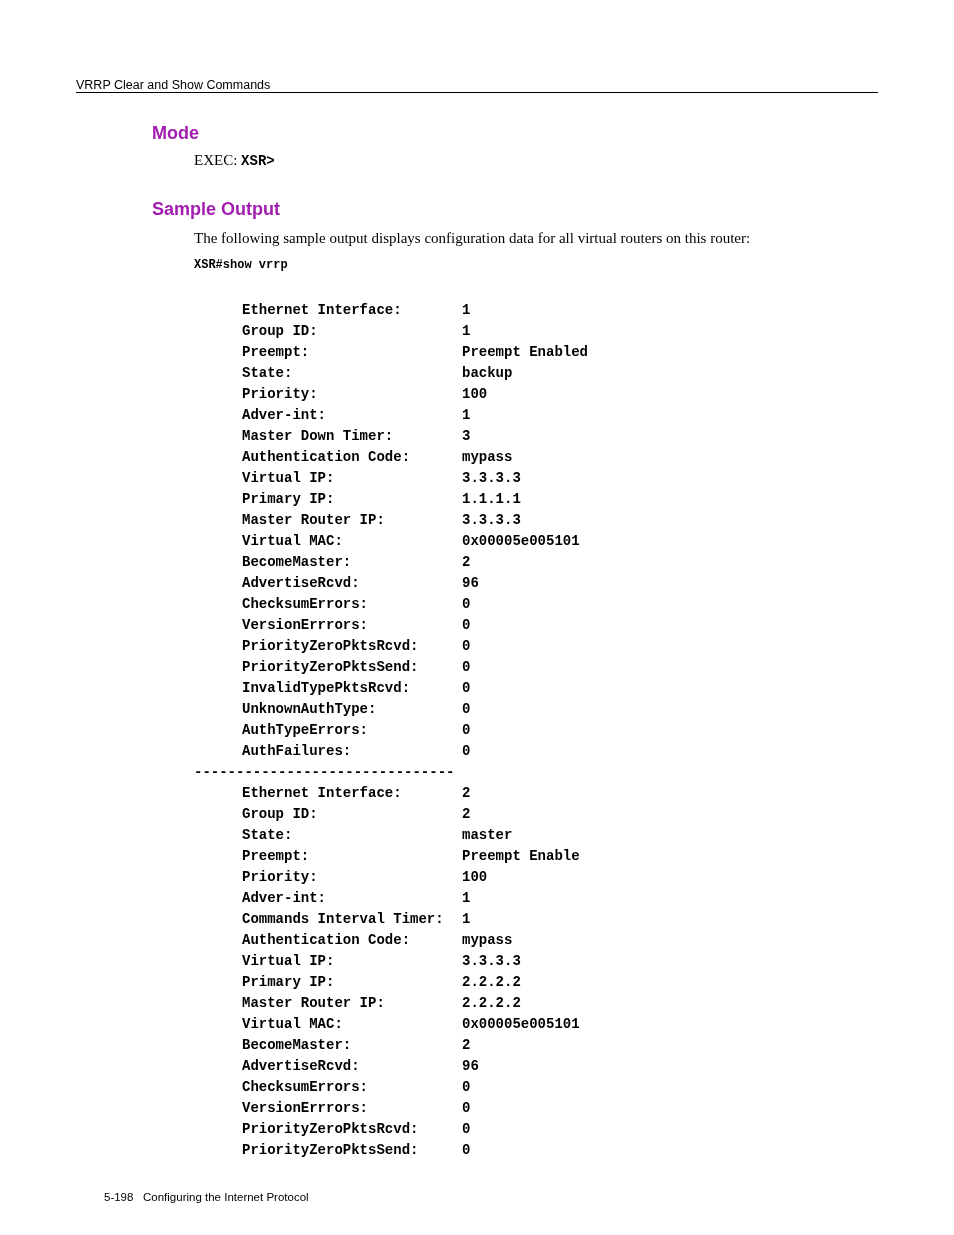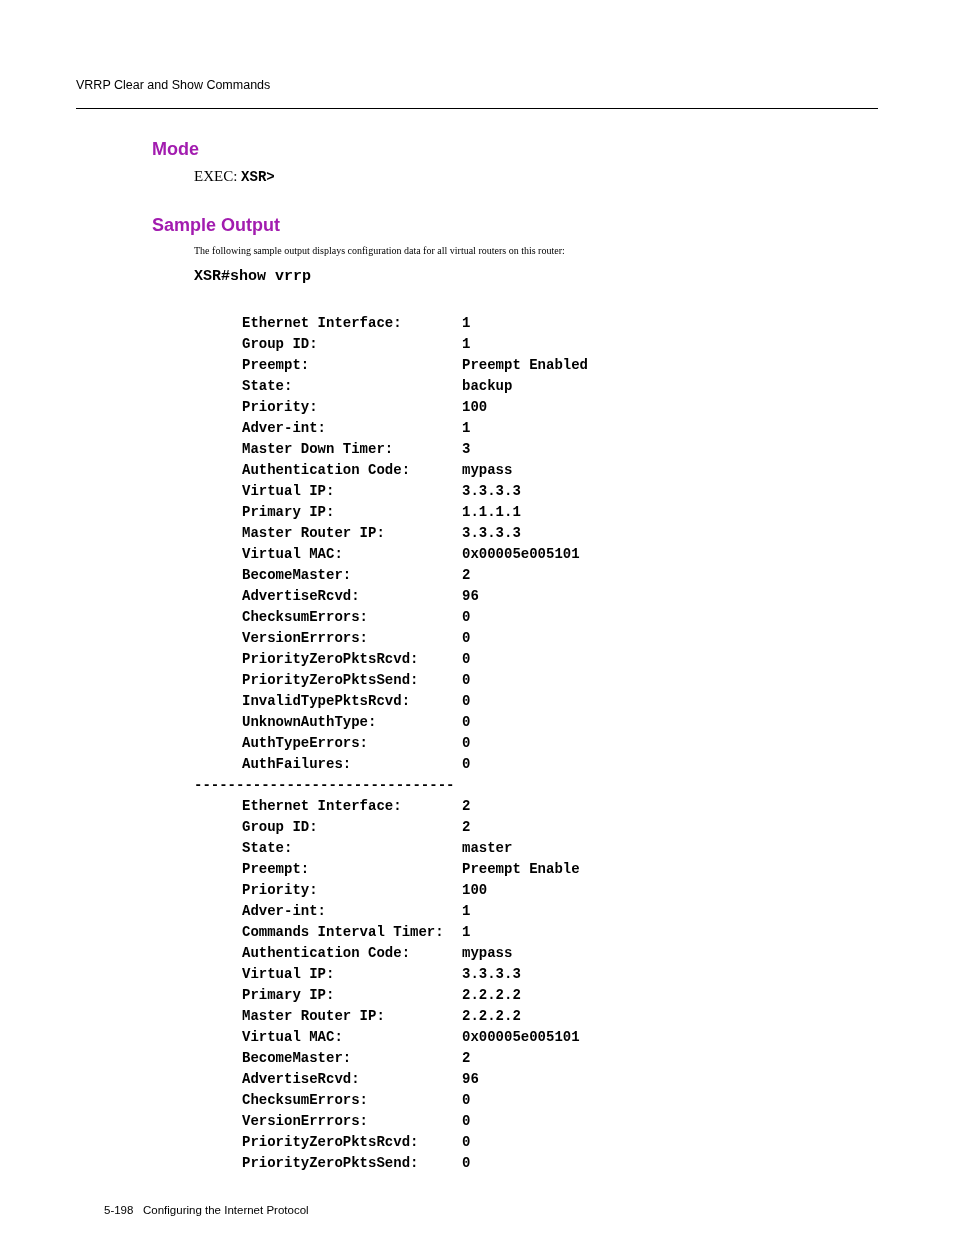--- a/index.html
+++ b/index.html
@@ -12,54 +12,54 @@
   }
   .page {
     padding: 78px 76px 40px 76px;
     box-sizing: border-box;
   }
   .header-line {
     font-family: Arial, Helvetica, sans-serif;
     font-size: 12.5px;
     color: #000;
     border-bottom: 1px solid #000;
-    padding-bottom: 16px;
+    padding-bottom: 0;
     margin-bottom: 30px;
   }
   .section-heading {
     font-family: Arial, Helvetica, sans-serif;
     font-weight: bold;
     font-size: 18px;
     color: #a21caf;
     margin-left: 76px;
     margin-top: 8px;
     margin-bottom: 8px;
   }
   .body-text {
     font-family: "Palatino Linotype", "Book Antiqua", Palatino, serif;
-    font-size: 10px;
+    font-size: 15px;
     margin-left: 118px;
     margin-bottom: 10px;
     line-height: 1.35;
   }
   .mono {
     font-family: "Courier New", Courier, monospace;
     font-weight: bold;
     font-size: 14px;
   }
   .exec-line {
     font-family: "Palatino Linotype", "Book Antiqua", Palatino, serif;
     font-size: 15px;
     margin-left: 118px;
     margin-bottom: 30px;
   }
   .cmd {
     font-family: "Courier New", Courier, monospace;
     font-weight: bold;
-    font-size: 15px;
+    font-size: 12px;
     margin-left: 118px;
     margin-bottom: 28px;
   }
   .output-block {
     margin-left: 118px;
   }
   .output-row {
     font-family: "Courier New", Courier, monospace;
     font-weight: bold;
     font-size: 14px;

